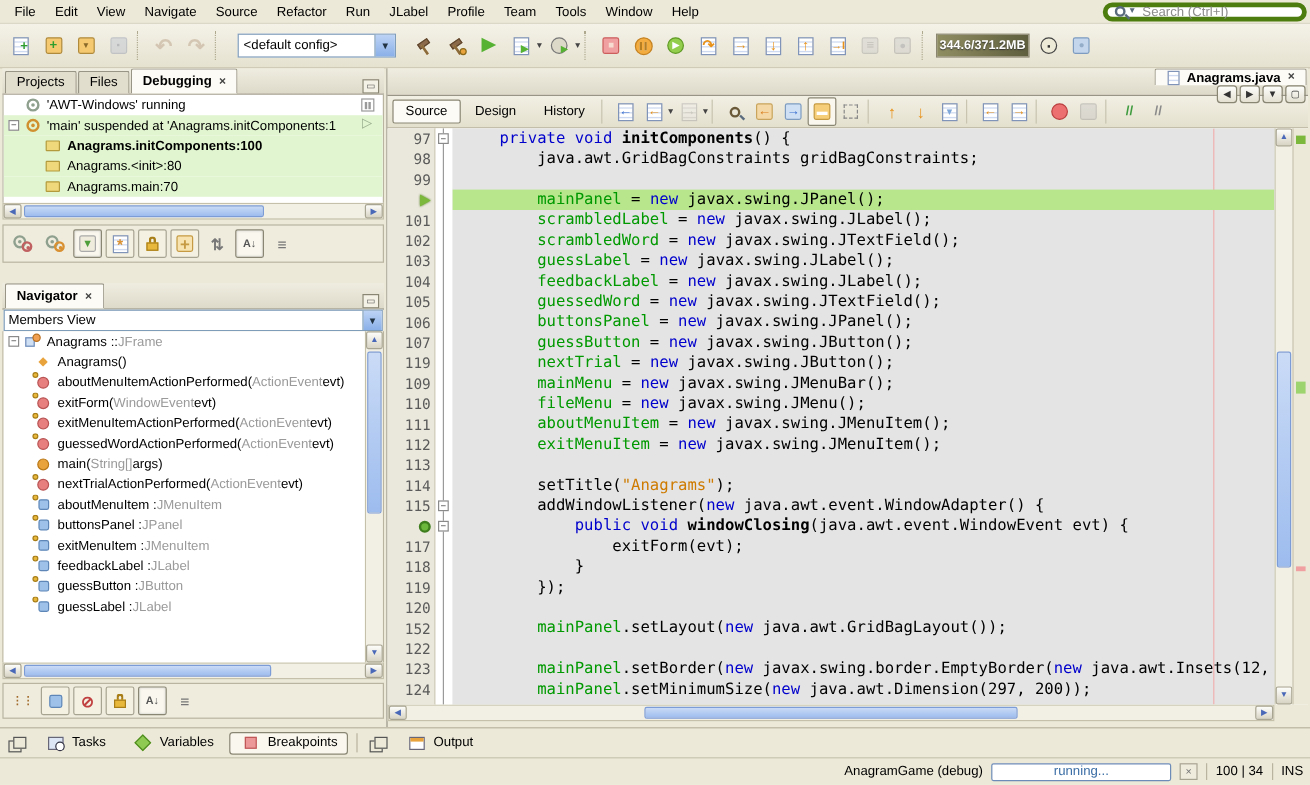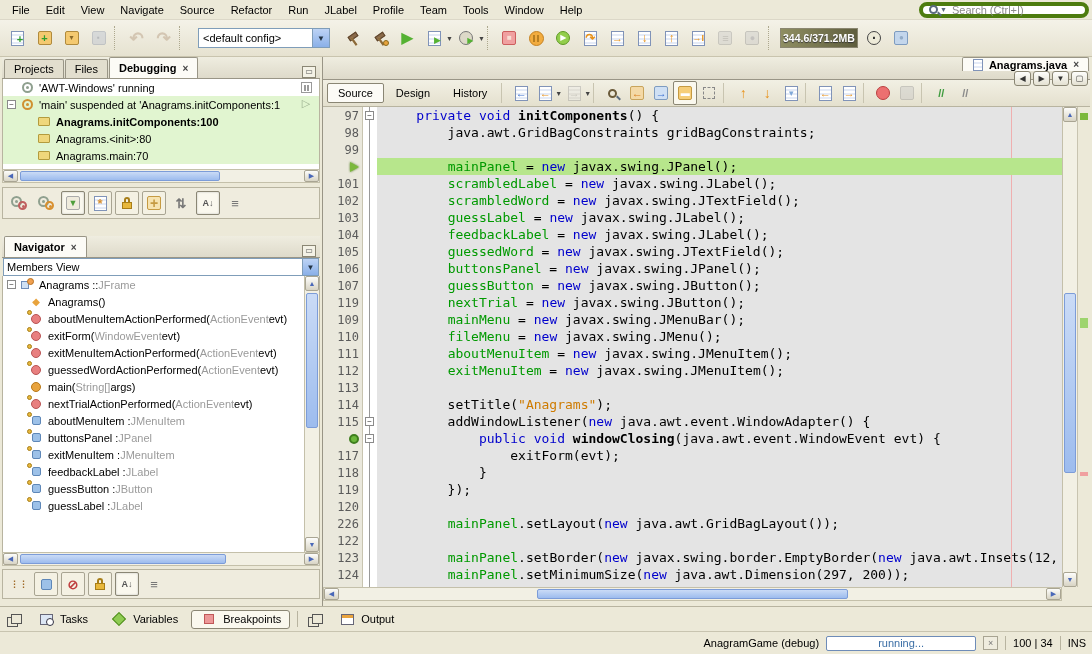--- a/index.html
+++ b/index.html
@@ -822,21 +822,21 @@
           <div class="gut-row">113</div>
           <div class="gut-row">114</div>
           <div class="gut-row">115</div>
           <div class="gut-row">
             <span class="bp-green"></span>
           </div>
           <div class="gut-row">117</div>
           <div class="gut-row">118</div>
           <div class="gut-row">119</div>
           <div class="gut-row">120</div>
-          <div class="gut-row">226</div>
+          <div class="gut-row">152</div>
           <div class="gut-row">122</div>
           <div class="gut-row">123</div>
           <div class="gut-row">124</div>
         </div>
       <div id="foldbar">
           <div class="fold-line"></div>
           <div class="fold-box" style="top: 4px;">−</div>
           <div class="fold-box" style="top: 310px;">−</div>
           <div class="fold-box" style="top: 327px;">−</div>
         </div>

